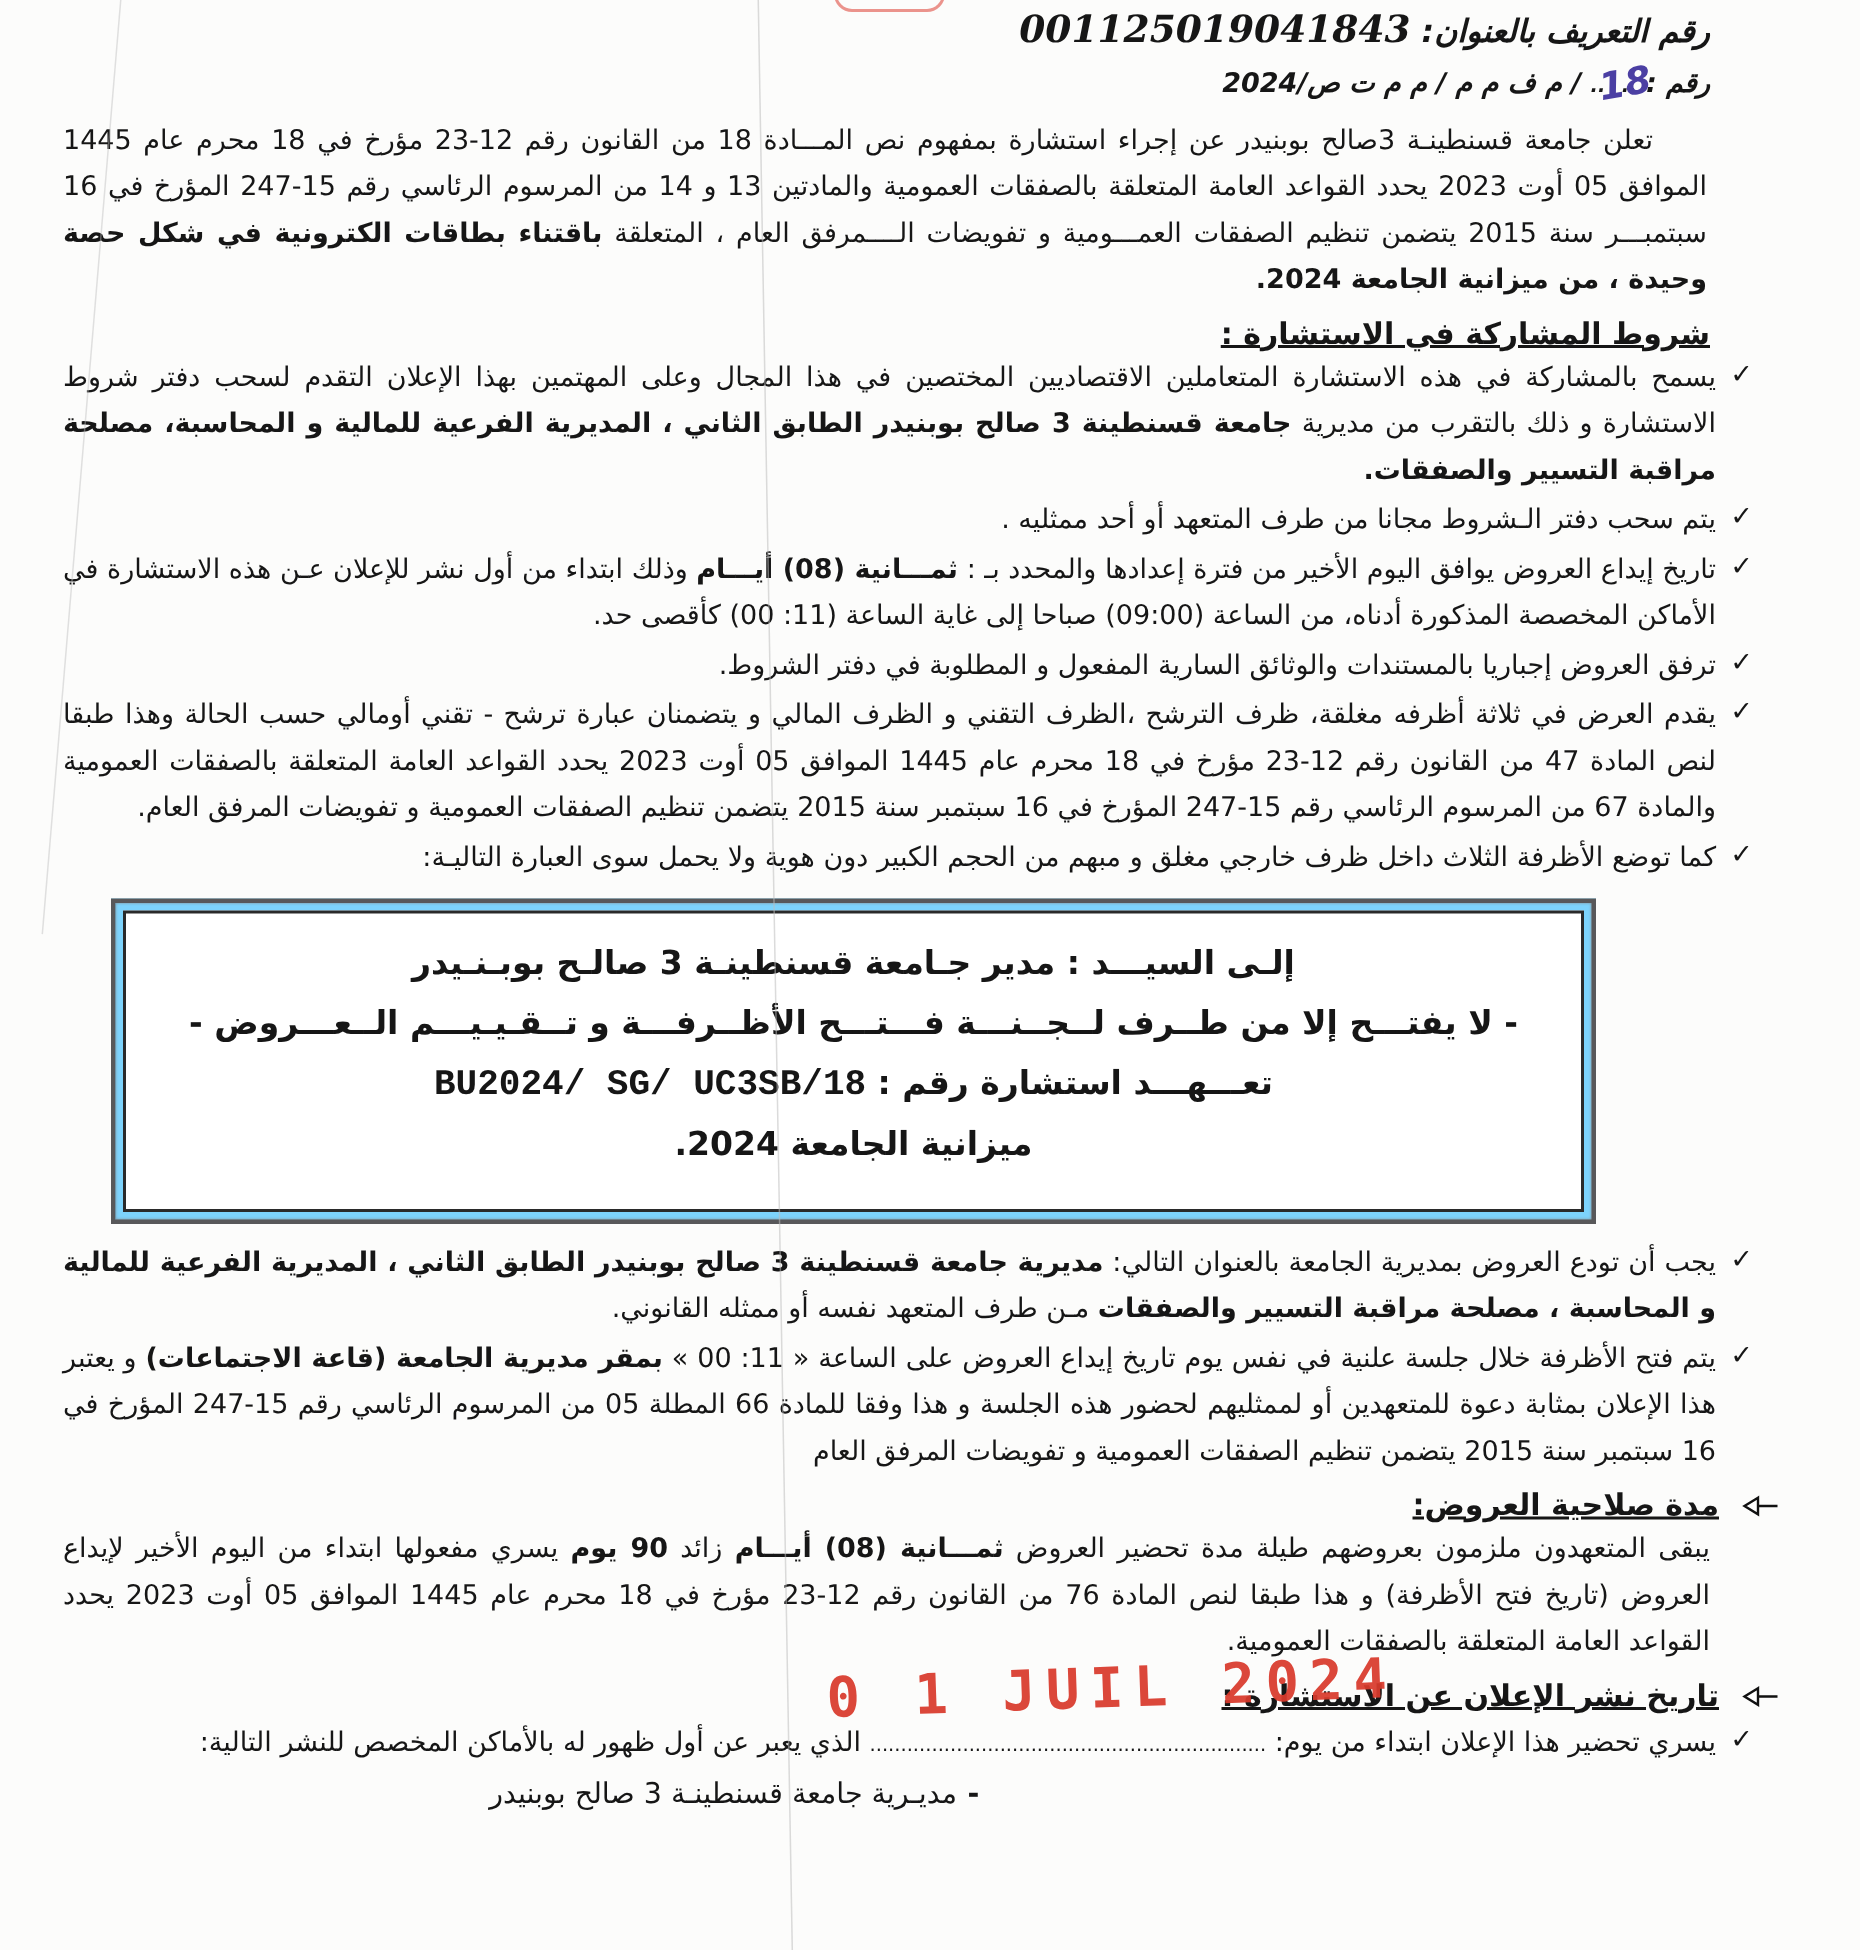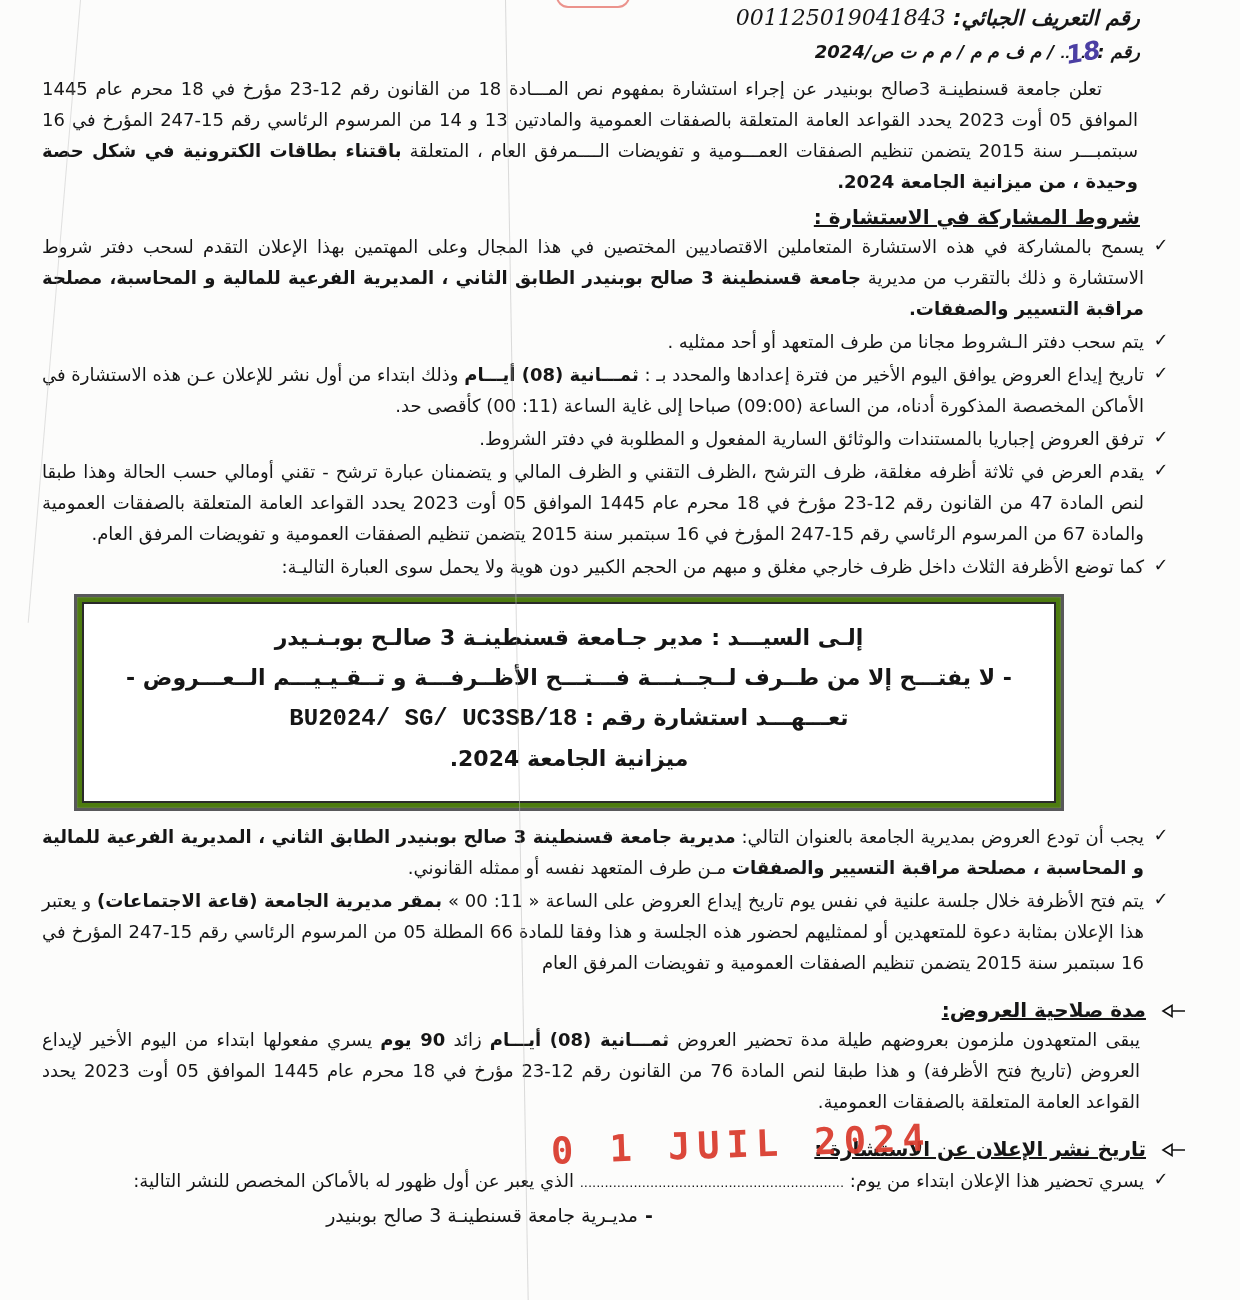--- a/index.html
+++ b/index.html
@@ -10,21 +10,21 @@
   .page{position:absolute;inset:0;padding:4px 100px 0 42px;box-sizing:border-box;}
   
   .crease{position:absolute;width:1.4px;background:#bdbdbd;opacity:.55;z-index:5;pointer-events:none;}
   .crease.center{left:505px;top:0;height:1305px;transform:rotate(-1deg);transform-origin:top center;}
   .crease.left{left:80px;top:0;height:625px;transform:rotate(4.8deg);transform-origin:top center;opacity:.45;}
   .redmark{position:absolute;left:556px;top:-4px;width:70px;height:10px;border:2px solid rgba(220,60,50,.55);border-top:none;border-radius:0 0 40px 40px;z-index:4;}
 
   
   .hdr{ text-align:right; line-height:1.25;}
   .tax-line{font-size:21px;font-weight:bold;font-style:italic;}
-  .tax-line .num{font-family:"DejaVu Serif",serif;font-weight:normal;font-size:22px;letter-spacing:.5px;}
+  .tax-line .num{font-family:"DejaVu Serif",serif;font-weight:bold;font-size:25px;letter-spacing:.5px;}
   .ref-line{font-size:18px;font-weight:bold;font-style:italic;margin-top:2px;position:relative;}
   .ref-line .dots{font-size:13px;letter-spacing:1px;}
   .hand{display:inline-block;color:#4b3fa3;font-size:25px;font-style:italic;font-weight:bold;
         transform:rotate(-10deg);margin:0 -20px -4px -4px;position:relative;top:3px;z-index:2;}
 
   
   .title{ text-align:center; margin:4px 0 10px 150px;}
   .title .l1{font-size:28px;font-weight:bold;font-style:italic;line-height:1.35;}
   .title .l1 .code{font-family:"DejaVu Serif",serif;font-size:27px;}
   .title .l2{font-size:25px;font-weight:bold;line-height:1.3;}
@@ -35,49 +35,49 @@
   .b{font-weight:bold;}
   .u{text-decoration:underline;}
   .d{font-size:13px;letter-spacing:1.5px;}
   .sec-h{font-size:20px;font-weight:bold;text-decoration:underline;margin:4px 0 2px;}
 
   .blt{display:flex;margin:2px 0;}
   .blt .mk{flex:0 0 34px;margin-right:-38px;padding-top:3px;font-size:18px;text-align:center;}
   .blt .btxt{flex:1;}
 
   
-  .box-outer{margin:12px 76px 10px 32px;border:3px solid #58585a;background:#4d7c0f;padding:5px;
+  .box-outer{margin:12px 76px 10px 32px;border:3px solid #58585a;background:#7dd3fc;padding:5px;
              box-shadow:inset 0 0 2px #888;}
   .box-inner{border:2px solid #2a2a2a;background:#fff;text-align:center;padding:14px 18px 22px;}
   .box-inner .bl{font-size:22px;font-weight:bold;line-height:40px;}
   .box-inner .code{font-family:Liberation Mono, monospace;font-size:24px;}
 
   
-  .arrow-row{display:flex;align-items:flex-start;margin-top:20px;}
+  .arrow-row{display:flex;align-items:flex-start;margin-top:8px;}
   .arrow-row .amk{flex:0 0 40px;margin-right:-46px;padding-top:4px;}
   .arrow-row .sec-h{margin:0;}
   .pub{position:relative;}
   .stamp{position:absolute;top:-14px;right:208px;color:#d93a2c;font-family:"DejaVu Sans Mono",monospace;
          font-weight:bold;font-size:37px;letter-spacing:7px;transform:rotate(-2deg);opacity:.93;white-space:nowrap;z-index:3;}
   .places{margin:2px 480px 0 0;font-size:19px;line-height:30px;}
   .place{white-space:nowrap;}
   .dash{display:inline-block;width:22px;text-align:center;font-weight:bold;}
 </style>
 </head>
 <body>
 
 <div class="crease center"></div>
 <div class="crease left"></div>
 <div class="redmark"></div>
 
 <div class="page">
 
   <div class="hdr">
     <div class="tax-line">
-      <span>رقم التعريف الجبائي: </span><span class="num">001125019041843</span>
+      <span>رقم التعريف بالعنوان: </span><span class="num">001125019041843</span>
     </div>
     <div class="ref-line">
       <span>رقم : </span><span class="dots">..</span><span class="hand">18</span><span class="dots">..</span><span> / م ف م م / م م ت ص/2024</span>
     </div>
   </div>
 
 
   <div class="para intro"><span>تعلن جامعة قسنطينـة 3صالح بوبنيدر عن إجراء استشارة بمفهوم نص المـــادة 18 من القانون رقم ⁦23-12⁩ مؤرخ في 18 محرم عام 1445 الموافق 05 أوت 2023 يحدد القواعد العامة المتعلقة بالصفقات العمومية  والمادتين  13 و 14 من المرسوم الرئاسي رقم ⁦247-15⁩ المؤرخ في 16 سبتمبـــر سنة 2015 يتضمن تنظيم الصفقات العمـــومية و تفويضات الــــمرفق العام ،  المتعلقة </span><span class="b">باقتناء بطاقات الكترونية في شكل حصة وحيدة ، من ميزانية الجامعة 2024.</span></div>
 
   <div class="sec-h">شروط المشاركة في الاستشارة :</div>

